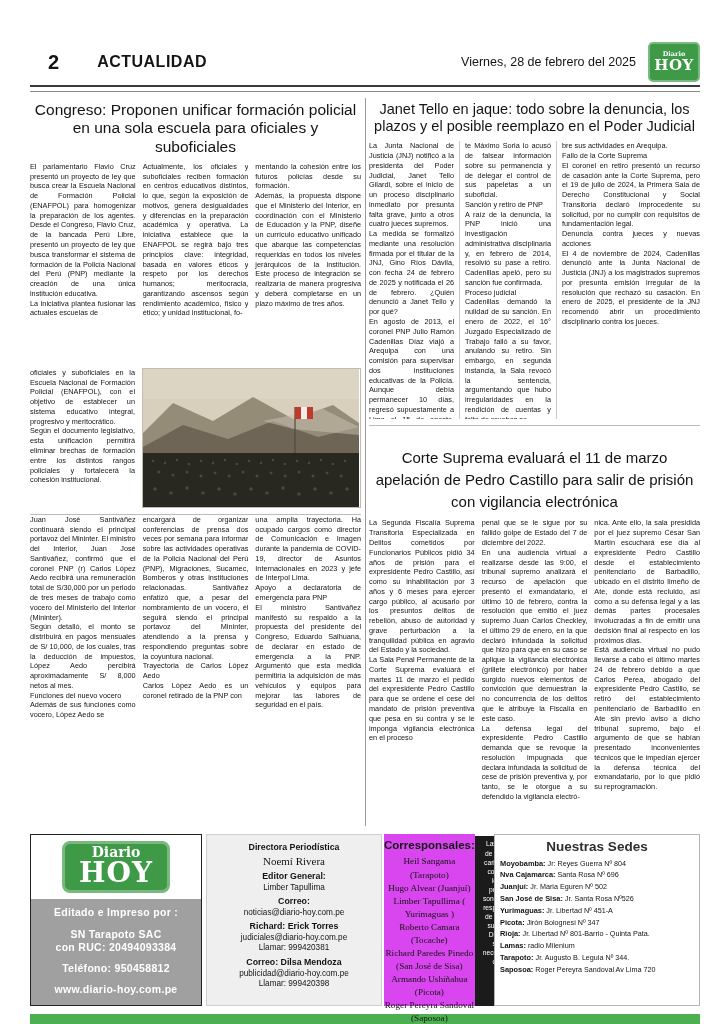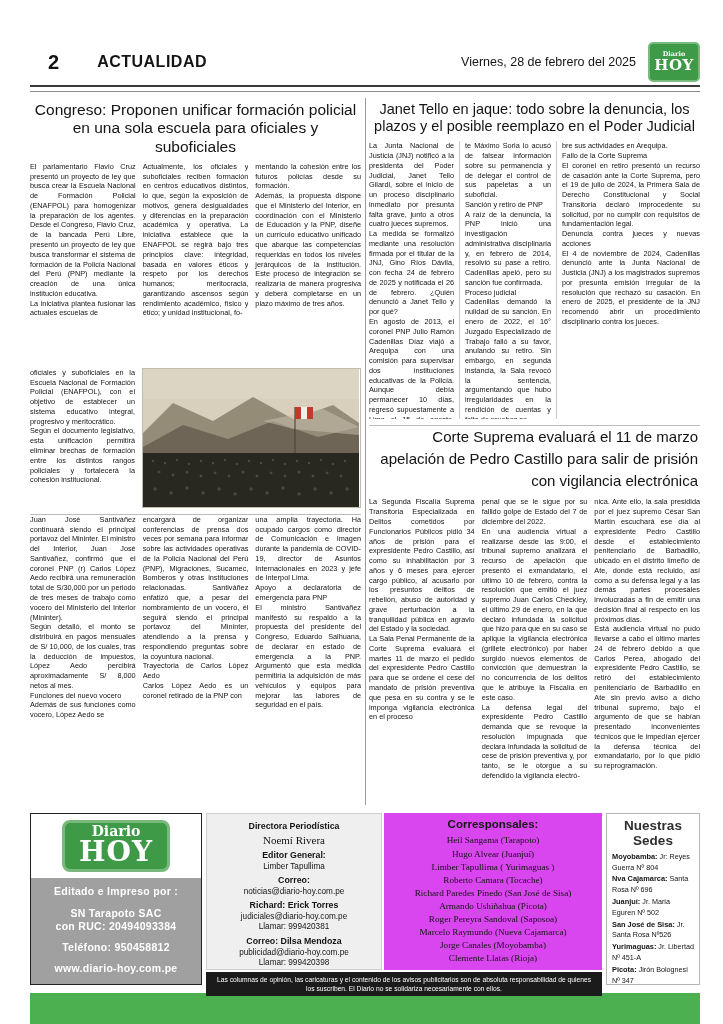--- a/index.html
+++ b/index.html
@@ -23,21 +23,21 @@
   
   .main{display:flex;margin-top:2px;}
   .half-l{width:331px;}
   .vdiv{width:1px;background:#9a9a9a;margin:4px 3px 0 4px;}
   .half-r{width:331px;flex:1;}
 
   h2{font-weight:normal;text-align:center;margin:7px 2px 6px 2px;line-height:1.18;}
   .h-congreso{font-size:15.5px;}
   .h-janet{font-size:14.5px;}
   .h-ministro{font-size:15.5px;margin-top:9px;}
-  .h-corte{font-size:15px;line-height:1.45;margin-top:0;text-align:right;}
+  .h-corte{font-size:15px;line-height:1.45;margin-top:21px;}
   .thinrule{border-top:1px solid #bbb;margin-top:6px;}
 
   .body-txt{font-size:7.3px;line-height:1.34;text-align:justify;white-space:pre-line;overflow:hidden;}
   .cols{display:flex;gap:7px;}
   .cols .c{flex:1;}
   .rowB{display:grid;grid-template-columns:105px 1fr;gap:7px;margin-top:2px;}
 
   .photo{border:1px solid #c2bcae;height:138px;overflow:hidden;}
   .photo svg{display:block;}
 
@@ -55,21 +55,21 @@
   .mast{width:170px;border:1.5px solid #222;display:flex;flex-direction:column;}
   .mast-top{background:#fff;flex:0 0 64px;display:flex;align-items:center;justify-content:center;}
   .logo-big{background:#3f9a47;border:3px solid #7ab97d;border-radius:8px;padding:1px 14px 3px 14px;
             color:#fff;text-align:center;font-family:"DejaVu Serif",serif;font-weight:bold;line-height:1;}
   .logo-big .t{font-size:14px;}
   .logo-big .m{font-size:28px;letter-spacing:1px;}
   .mast-gray{background:#a0a0a0;color:#fff;flex:1;text-align:center;font-weight:bold;
              font-size:10.5px;line-height:1.25;padding-top:7px;letter-spacing:.3px;}
   .mast-gray .gap{height:8px;}
 
-  .midwrap{width:396px;display:flex;flex-direction:column;}
+  .midwrap{width:284px;display:flex;flex-direction:row;}
   .midboxes{display:flex;gap:2px;flex:1;}
   .contacts{width:174px;background:#efefef;border:1px solid #cfcfcf;text-align:center;
             font-size:8.2px;line-height:1.3;padding-top:4px;}
   .contacts .b{font-weight:bold;font-size:8.8px;margin-top:3px;}
   .contacts .name{font-size:11px;font-family:"Liberation Serif",serif;}
   .corresp{flex:1;background:#d946ef;text-align:center;padding-top:3px;}
   .corresp .ttl{font-weight:bold;font-size:11.5px;margin:2px 0 4px 0;}
   .corresp .nm{font-size:9.2px;line-height:1.42;font-family:"Liberation Serif",serif;}
   .disclaimer{background:#1b1b1b;color:#fff;font-size:6.7px;line-height:1.35;text-align:center;
               padding:3px 8px;margin-top:2px;}

